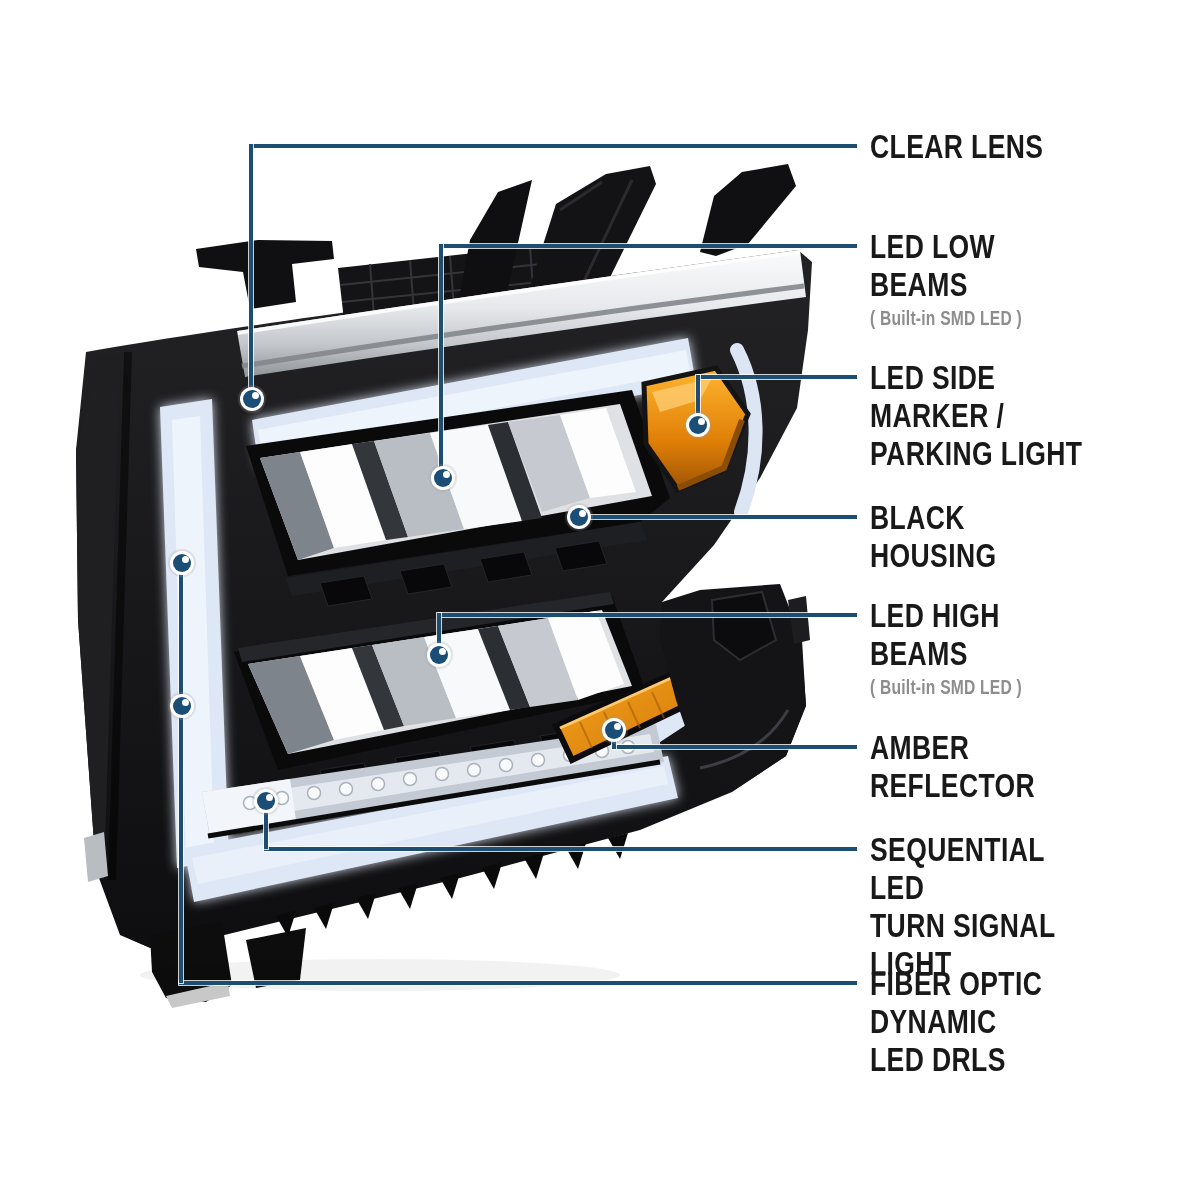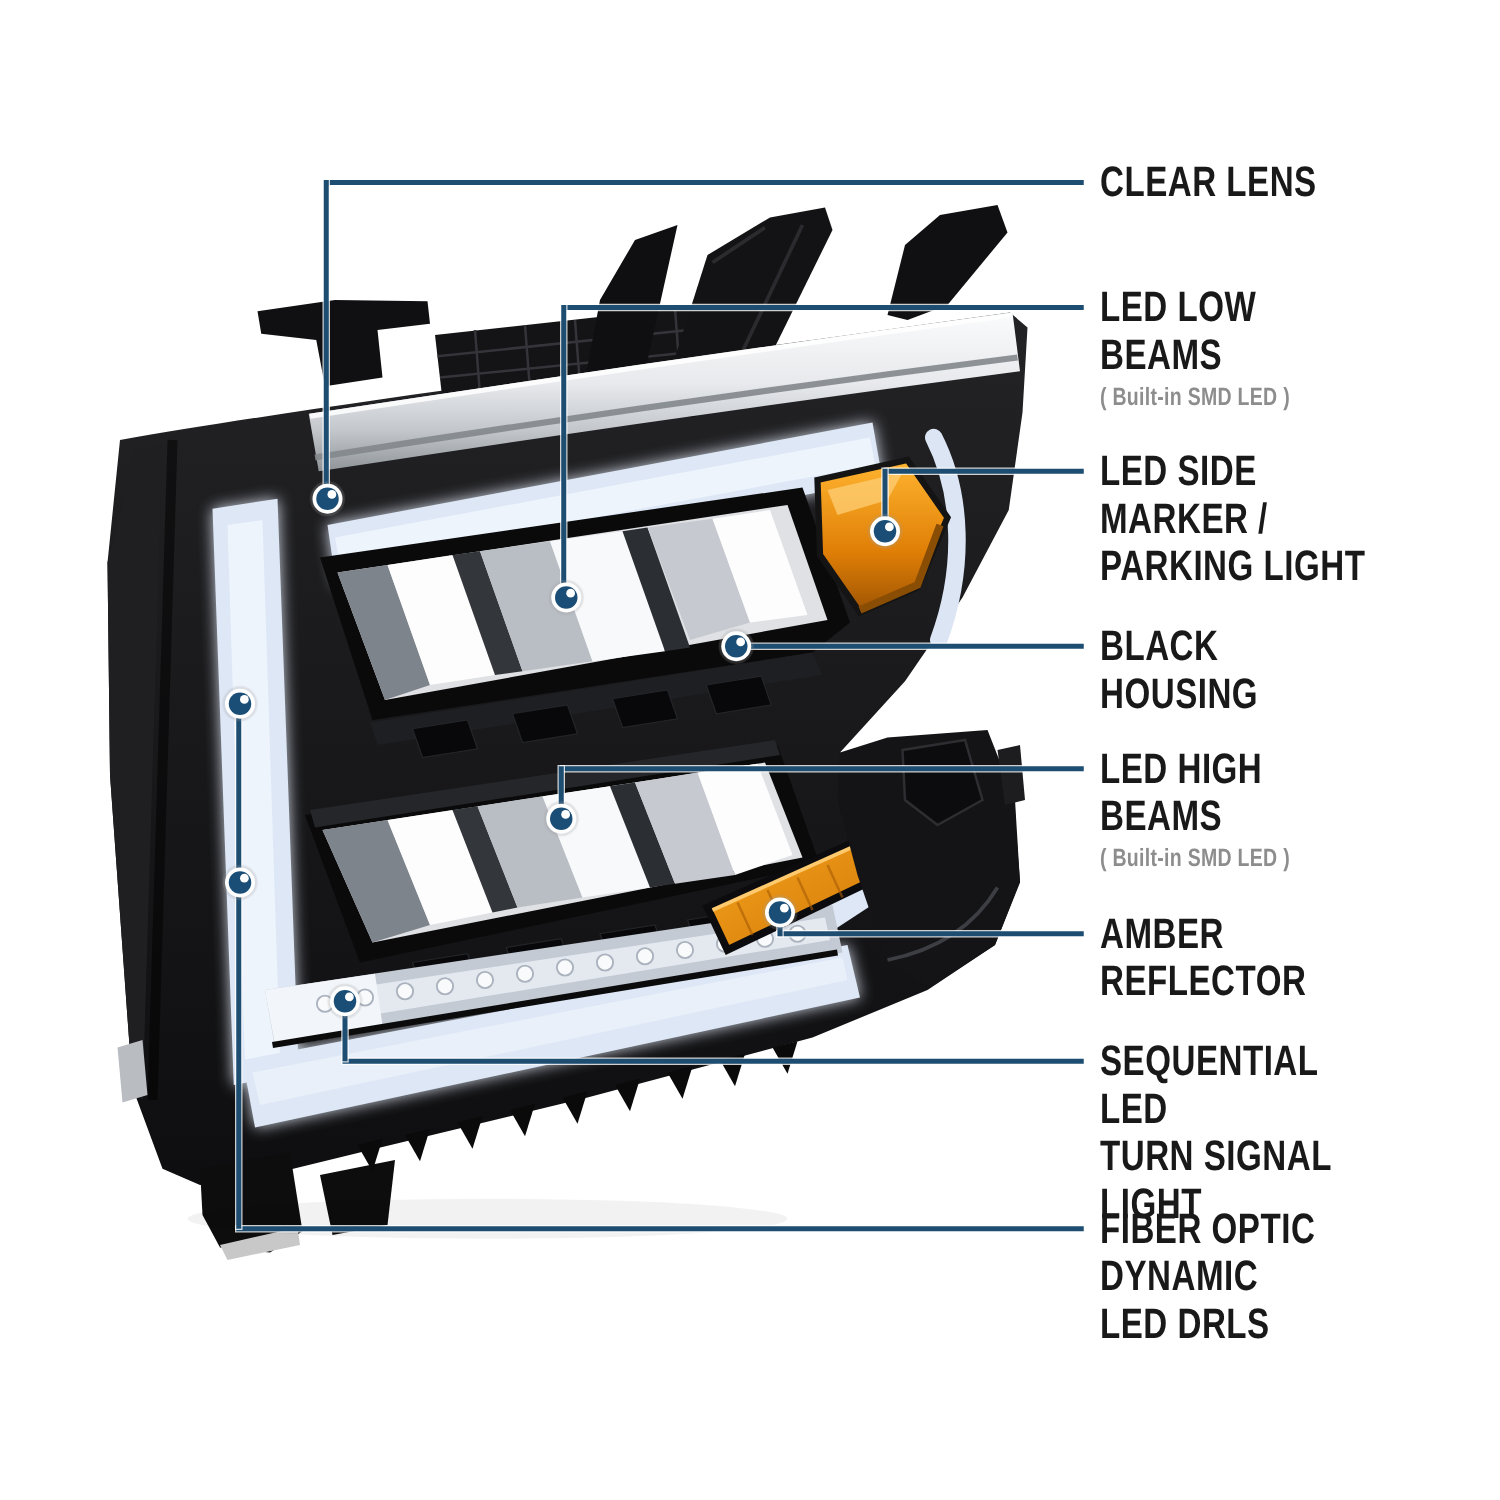--- a/index.html
+++ b/index.html
@@ -1,17 +1,17 @@
 <!DOCTYPE html>
 <html><head>
 <meta charset="utf-8">
 <style>
   html,body{margin:0;padding:0;background:#fff;}
   .stage{position:relative;width:1156px;height:1200px;background:#fff;overflow:hidden;
-         font-family:"Liberation Sans",sans-serif;margin-left:10px;}
+         font-family:"Liberation Sans",sans-serif;}
   .stage svg{position:absolute;left:0;top:0;z-index:0;}
 
   
   .ln{position:absolute;background:#1e4d72;box-shadow:0 0 0 1px rgba(255,255,255,.8);z-index:2;}
   .h{height:4px;}
   .v{width:4px;}
 
   
   .dot{position:absolute;width:18px;height:18px;border-radius:50%;background:#1a4e76;
        box-shadow:0 0 0 3px #fff,0 0 1px 5px rgba(160,160,160,.25);z-index:3;}

